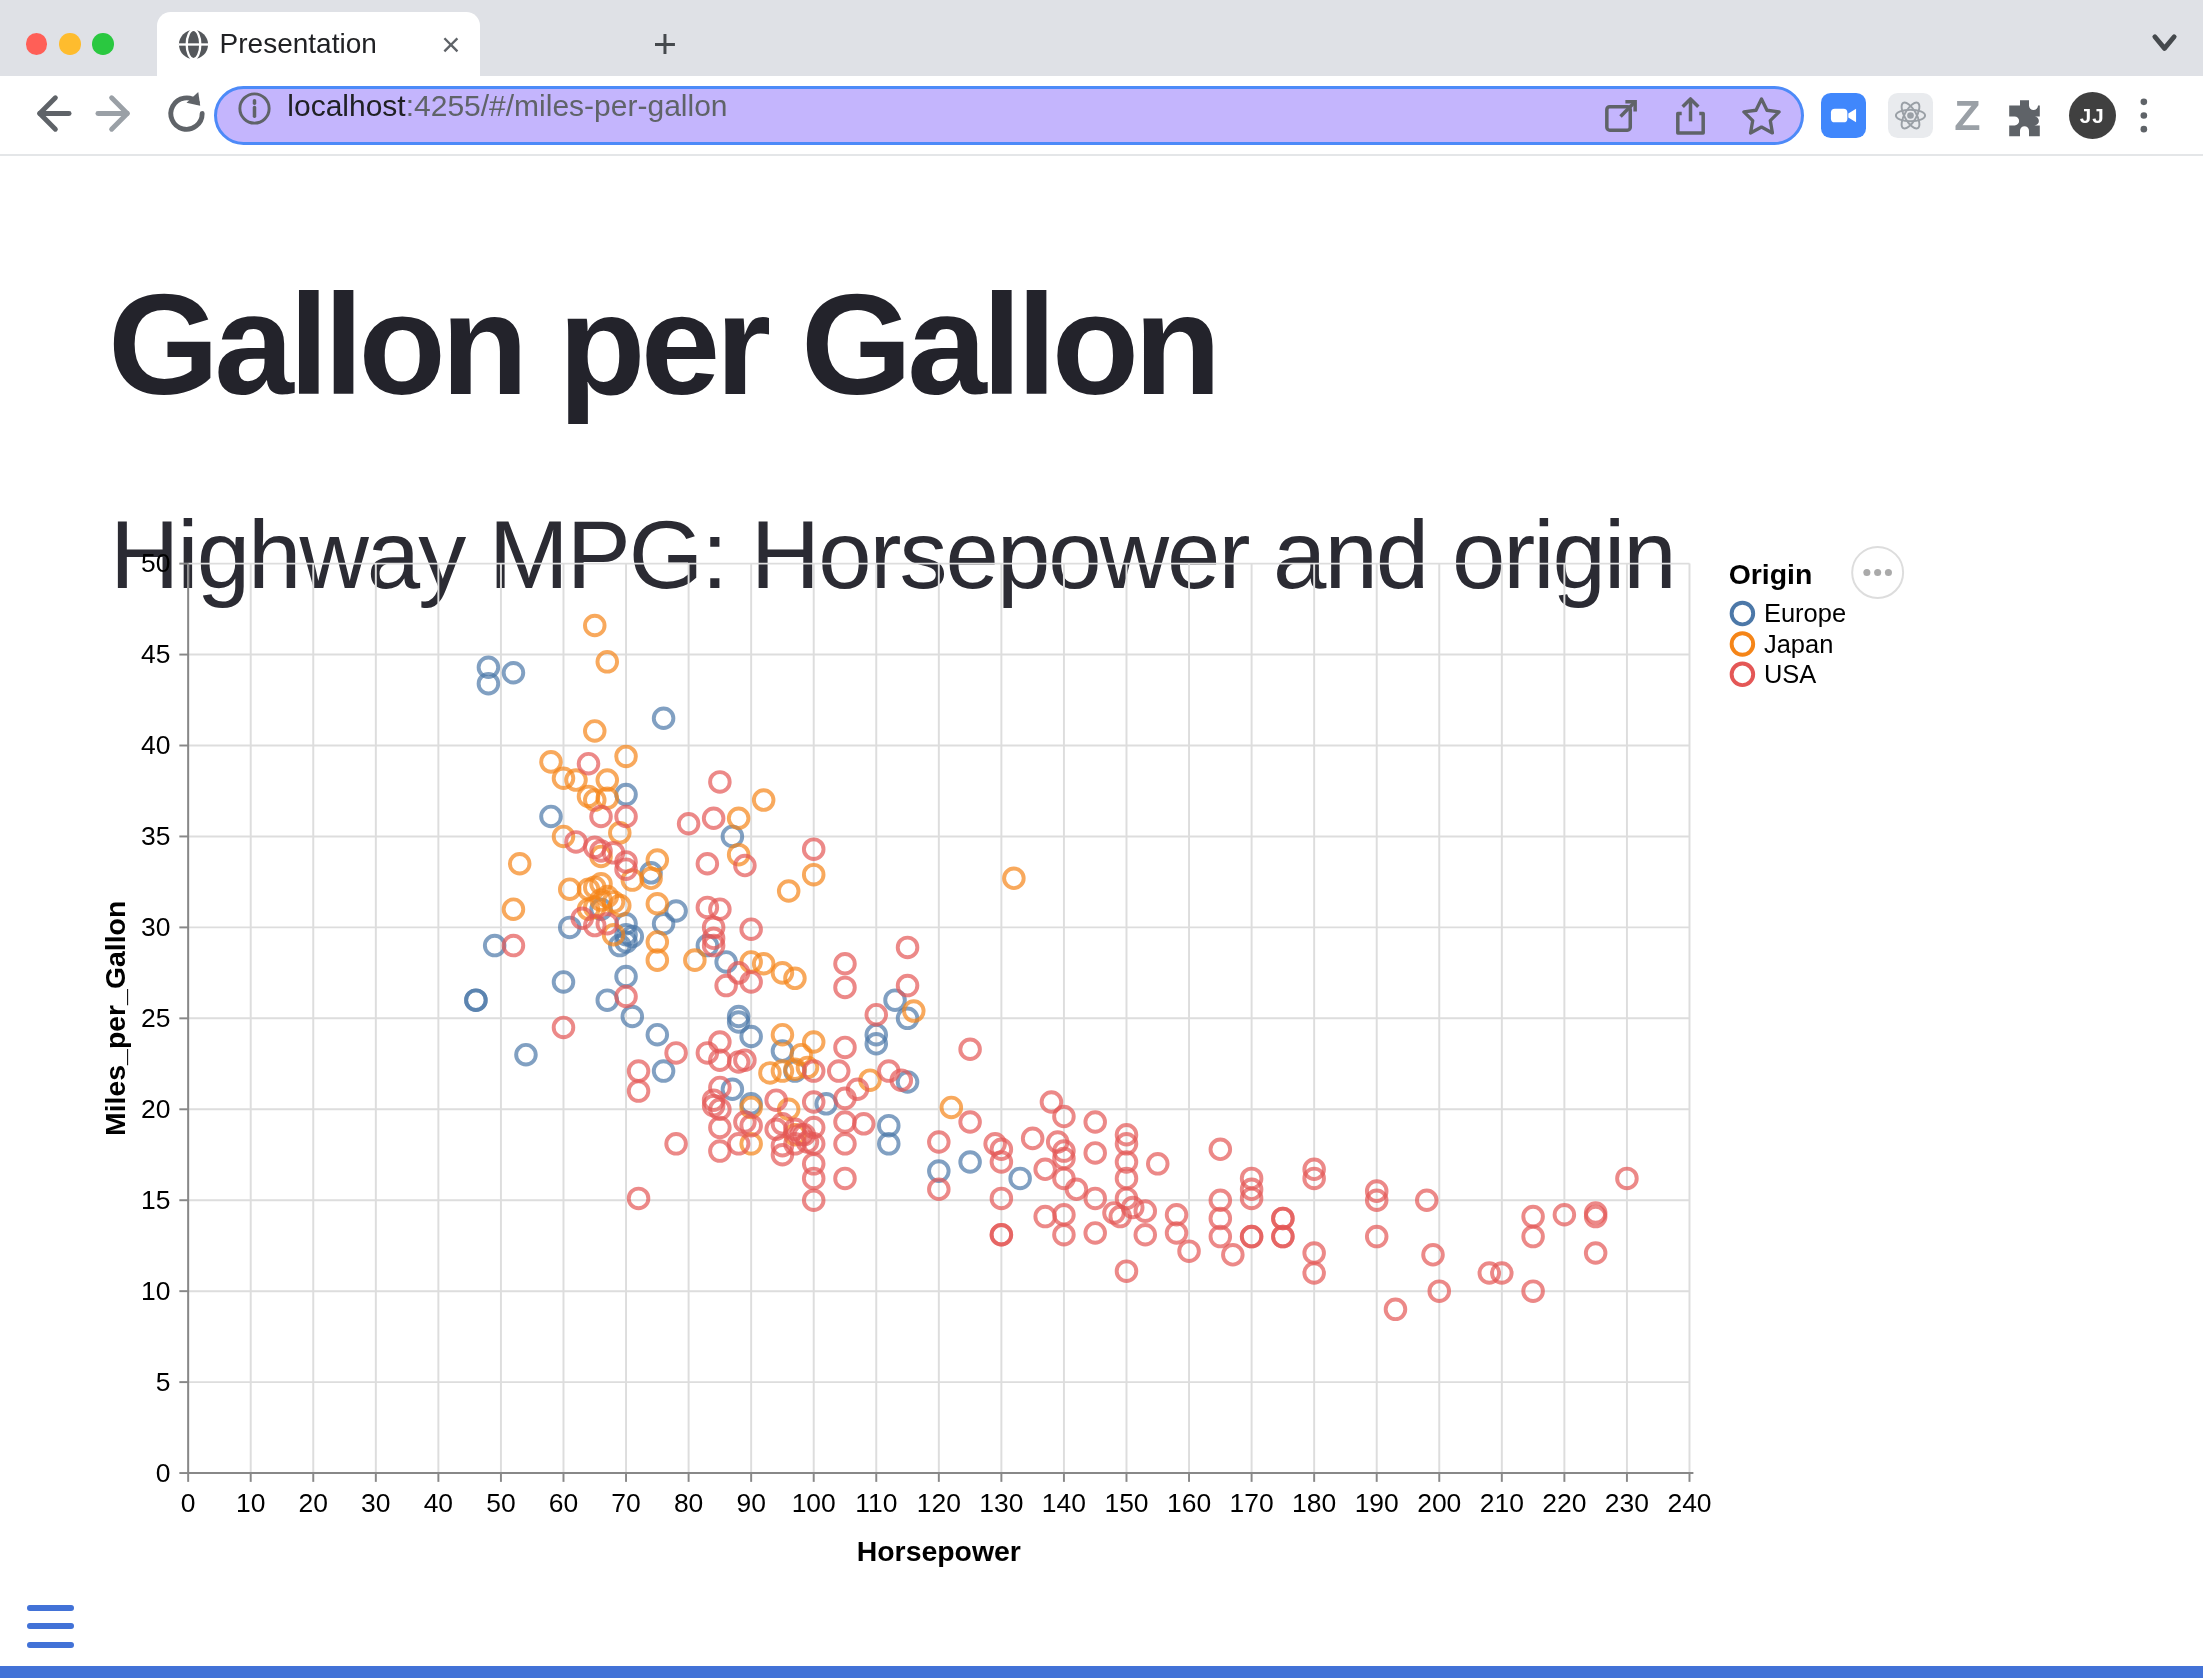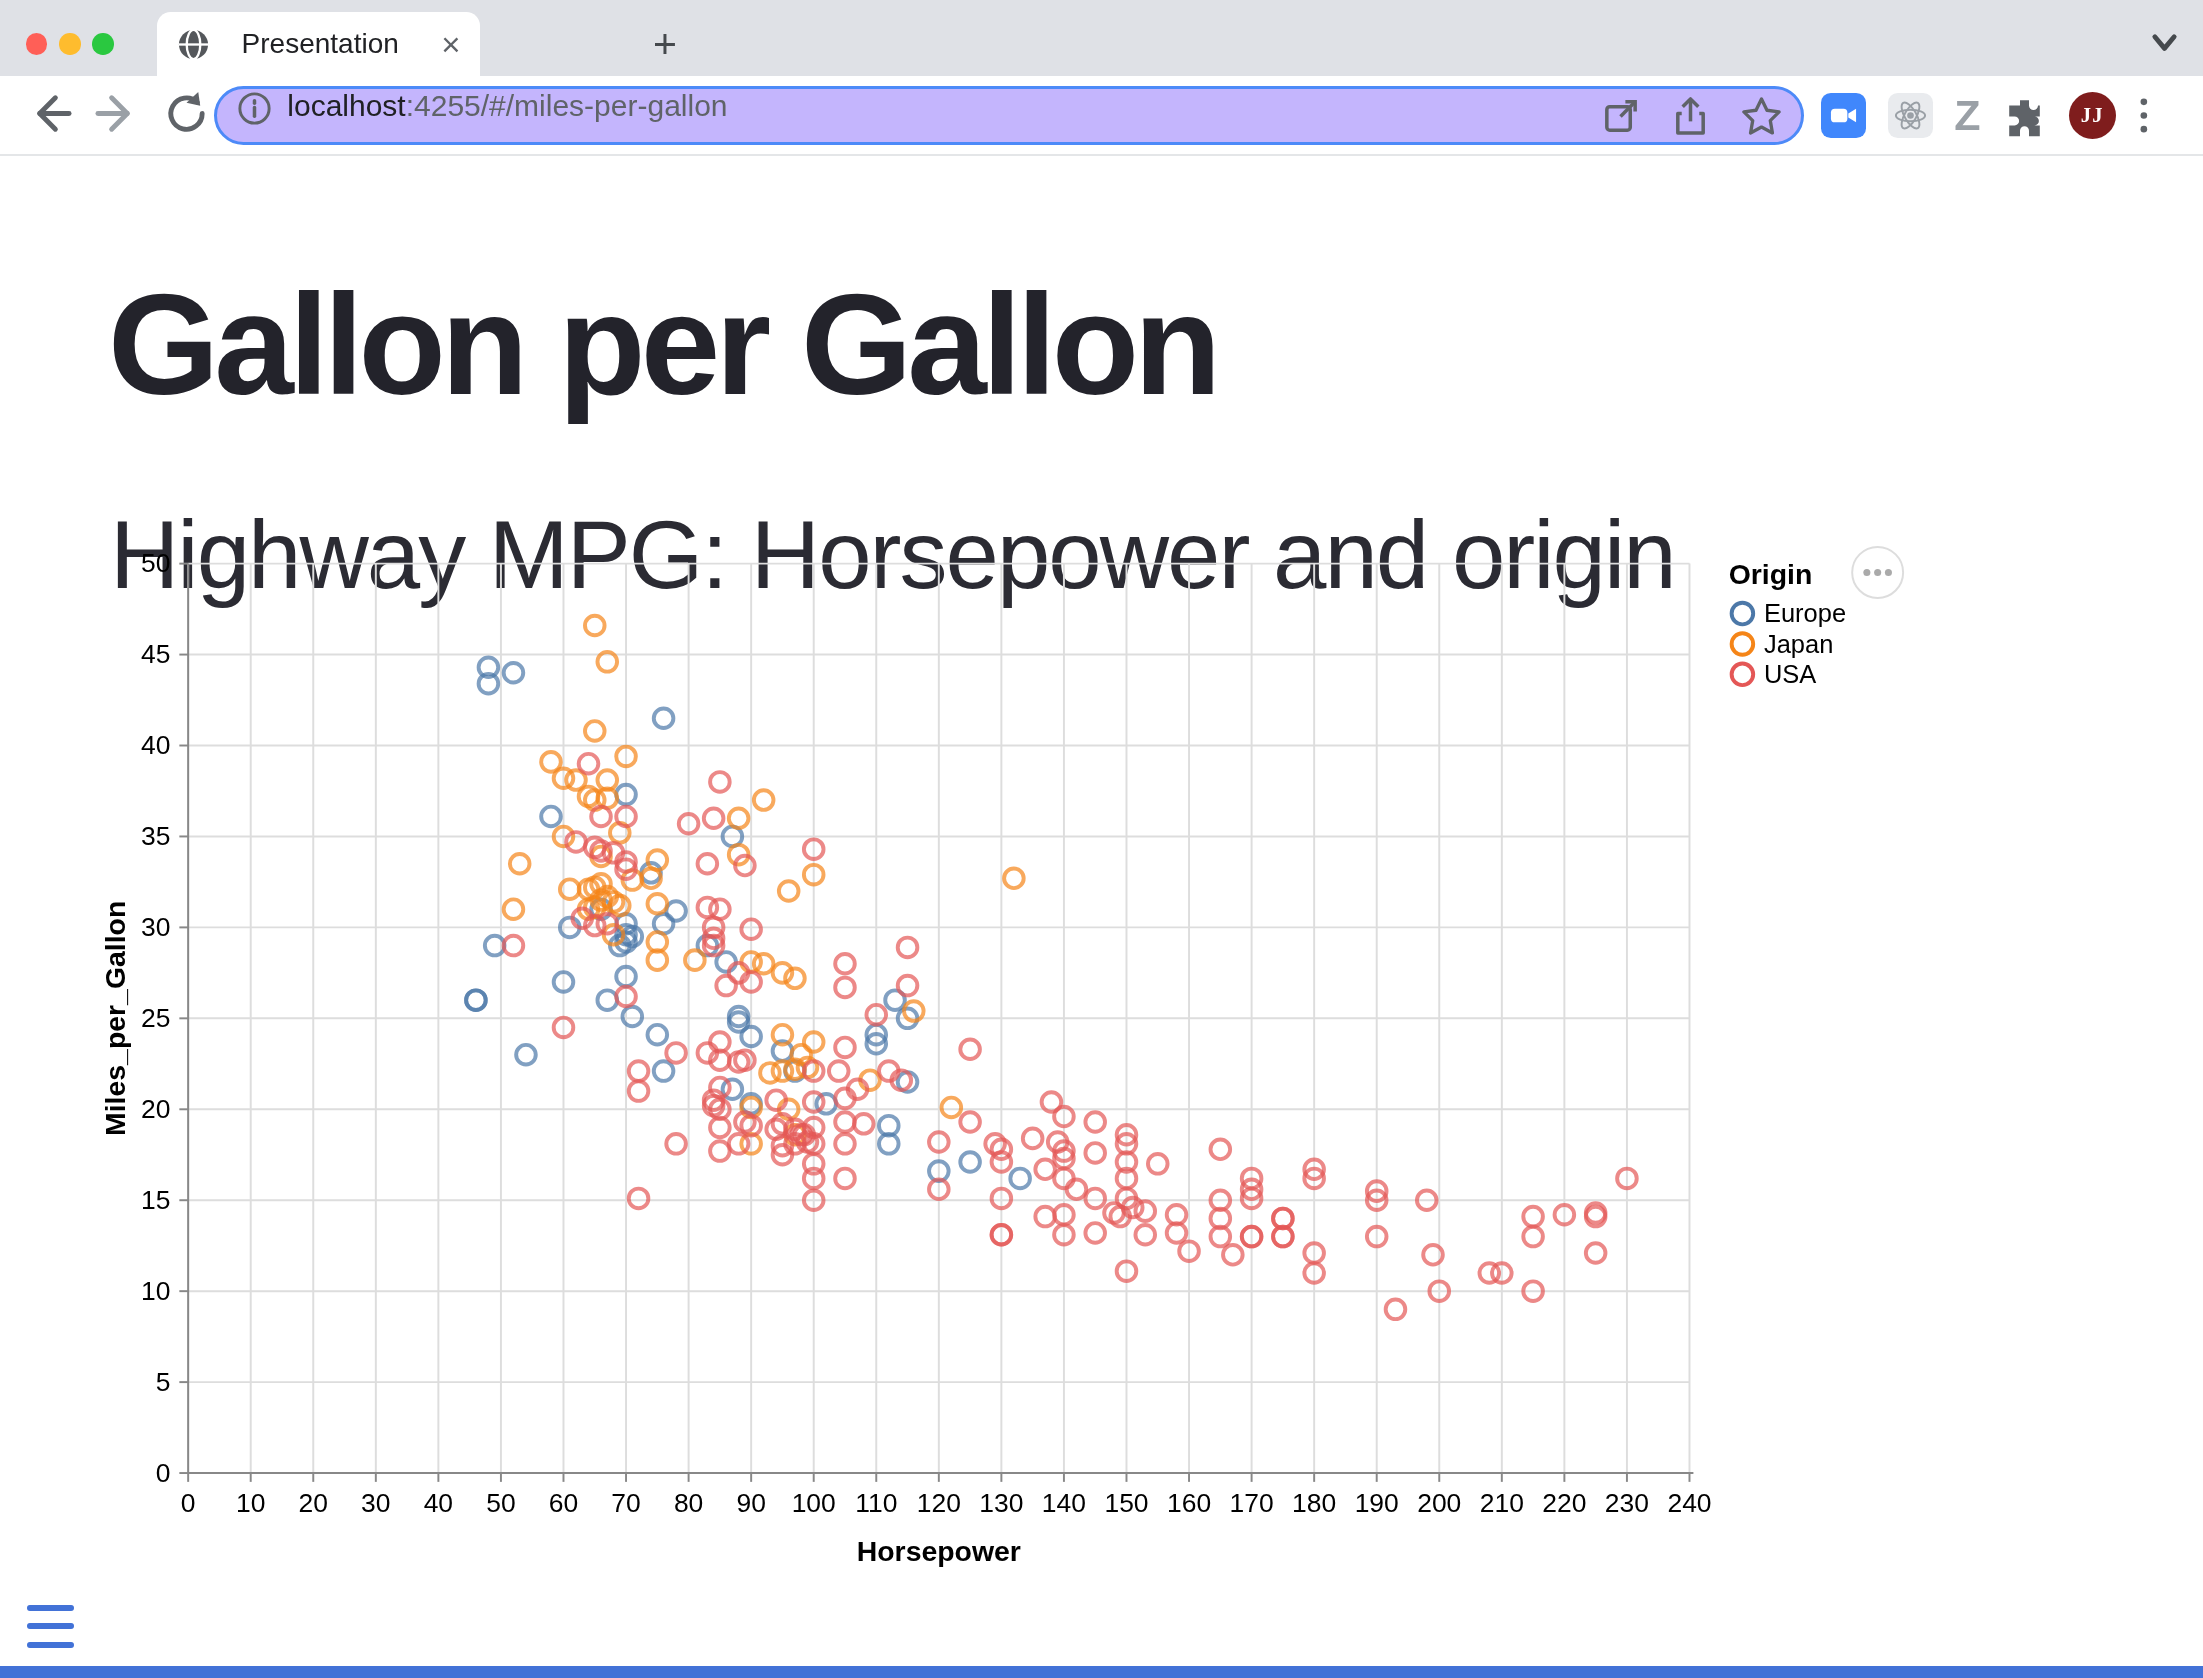--- a/index.html
+++ b/index.html
@@ -6,39 +6,39 @@
   #screen{position:relative;width:2203px;height:1678px;background:#ffffff;overflow:hidden;
           font-family:"Liberation Sans", sans-serif;}
   
   .tabstrip{position:absolute;left:0;top:0;width:2203px;height:76px;background:#dfe1e6;}
   .traffic{position:absolute;top:33px;width:21.6px;height:21.6px;border-radius:50%;}
   .t-red{left:25.5px;background:#ff5f57;}
   .t-yellow{left:59px;background:#febc2e;}
   .t-green{left:92px;background:#2ac840;}
   .tab{position:absolute;left:157px;top:11.8px;width:323px;height:65px;background:#ffffff;
        border-radius:13.7px 13.7px 0 0;display:flex;align-items:center;padding:0 19.6px;box-sizing:border-box;}
-  .tab-title{font-size:28px;color:#202124;margin-left:32px;flex:1;white-space:nowrap;overflow:hidden;}
+  .tab-title{font-size:28px;color:#202124;margin-left:10px;flex:1;white-space:nowrap;overflow:hidden;}
   .tab-close{font-size:33px;color:#5f6368;line-height:1;margin-left:9.8px;}
   .newtab{position:absolute;left:653px;top:25.5px;font-size:41px;color:#45494d;line-height:37px;}
   .strip-chevron{position:absolute;left:2143px;top:29px;}
   .toolbar{position:absolute;left:0;top:76px;width:2203px;height:78px;background:#ffffff;
            border-bottom:2px solid #e4e6e8;}
   .nav-ic{position:absolute;top:13.7px;color:#5f6368;}
   .urlbar{position:absolute;left:214px;top:86px;width:1590px;height:59px;border:3.9px solid #4d8af8;
           border-radius:33px;background:#c4b5fd;box-sizing:border-box;display:flex;}
   .url-text{font-size:30px;margin-left:13.7px;white-space:nowrap;}
   .url-host{color:#202124;}
   .url-rest{color:#5f6368;}
   .url-right{position:absolute;right:17.6px;top:5.9px;display:flex;gap:29px;align-items:center;}
   .ext-area{position:absolute;left:1821px;top:84px;display:flex;gap:21.6px;align-items:center;height:63px;}
   .ext-zoom{width:45px;height:45px;border-radius:9.8px;background:#4087fc;display:flex;align-items:center;justify-content:center;}
   .ext-react{width:45px;height:45px;border-radius:9.8px;background:#e9ebee;display:flex;align-items:center;justify-content:center;}
   .ext-z{font-size:43px;font-weight:bold;color:#9aa0a6;line-height:45px;}
-  .avatar{width:47px;height:47px;border-radius:50%;background:#7f1d1d;color:#fff;font-size:20.6px;
-          font-weight:bold;display:flex;align-items:center;justify-content:center;letter-spacing:1px;font-family:Liberation Serif, serif;}
+  .avatar{width:47px;height:47px;border-radius:50%;background:#404040;color:#fff;font-size:20.6px;
+          font-weight:bold;display:flex;align-items:center;justify-content:center;letter-spacing:1px;}
   
   .h1{position:absolute;left:108px;top:263px;font-size:143px;font-weight:700;color:#23232b;
       letter-spacing:-4.9px;white-space:nowrap;}
   .h2{position:absolute;left:110px;top:500px;font-size:96px;font-weight:400;color:#2b2b33;
       letter-spacing:-2px;white-space:nowrap;}
   #chart-svg{position:absolute;left:0;top:0;}
   .hamburger span{position:absolute;left:26.5px;width:47px;height:5.9px;border-radius:2.9px;background:#4272d7;}
   .progressbar{position:absolute;left:0;top:1666px;width:2203px;height:11.8px;background:#4272d7;}
   .progress-notch{position:absolute;left:0;top:1666px;width:15.7px;height:11.8px;background:#27457e;}
 </style>

